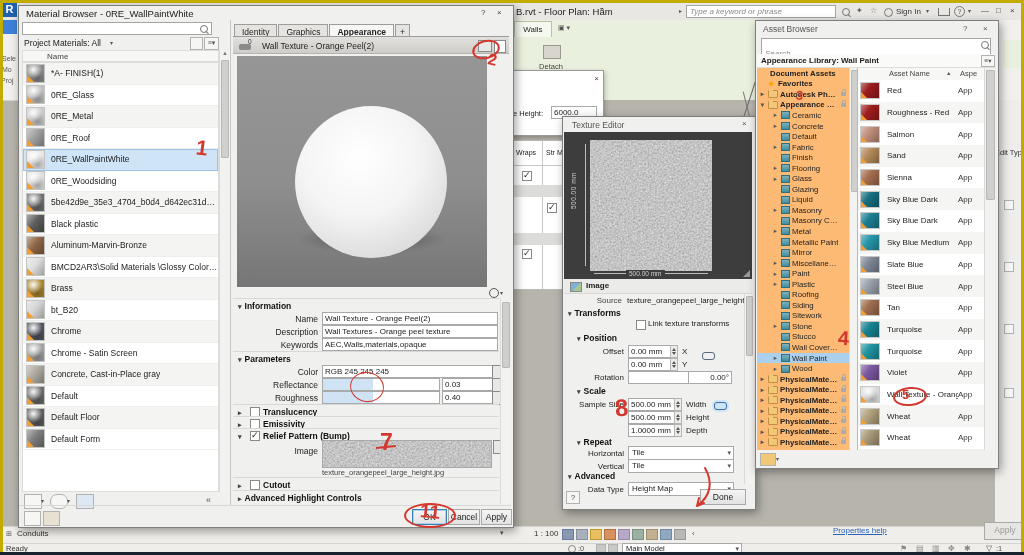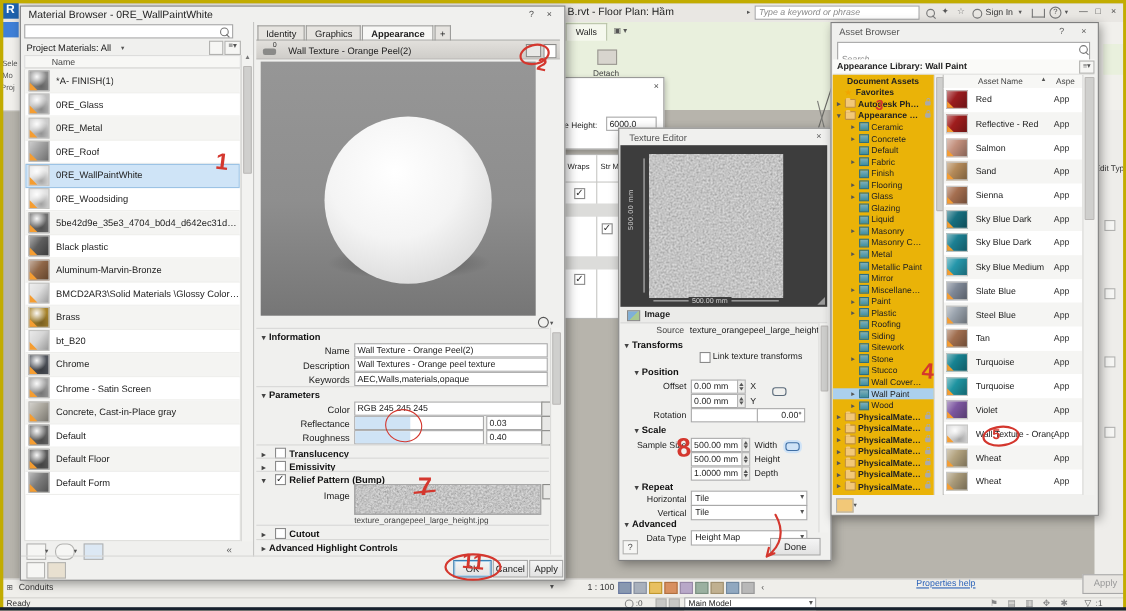--- a/index.html
+++ b/index.html
@@ -467,21 +467,21 @@
   <div class="dlg" style="left:755px;top:20px;width:242px;height:447px;"></div>
   <span class="ttl" style="left:763px;top:24px;font-size:8.5px;color:#555;">Asset Browser</span>
   <span class="glyph" style="left:963px;top:24px;color:#555;">?</span>
   <span class="glyph" style="left:983px;top:24px;color:#555;">×</span>
   <input class="inp" style="left: 761px; top: 38px; width: 230px; height: 31px; font-size: 8px;" placeholder="Search">
   <span class="mag" style="left:981px;top:41px;"></span>
   <div class="abs" style="left:757px;top:54px;width:238px;height:13px;background:#fafaf8;border-bottom:1px solid #ddddda;">
     <span class="lbl" style="left:4px;top:1.5px;font-size:8px;font-weight:bold;">Appearance Library: Wall Paint</span>
     <div class="iconbox" style="left:224px;top:1px;width:12px;height:10px;font-size:6.5px;text-align:center;line-height:9px;color:#555;">≡▾</div>
   </div>
-  <div class="abs" style="left:757px;top:68px;width:92px;height:382px;overflow:hidden;background:#eab308;" id="tree-list">
+  <div class="abs" style="left:757px;top:68px;width:92px;height:382px;overflow:hidden;background:#fdba74;" id="tree-list">
       <div class="tree-row ind0 bold">
     <span class="tw"></span>
     <span class="ticon none"></span>
     <span class="tlabel">Document Assets</span>
     <span class="tlock" style="visibility: hidden;"></span>
   </div>
       <div class="tree-row ind0 bold">
     <span class="tw"></span>
     <span class="ticon star"></span>
     <span class="tlabel">Favorites</span>
@@ -702,21 +702,21 @@
     <span class="lbl" style="left:102px;top:1px;font-size:7.5px;color:#444;">Aspe</span>
   </div>
   <div class="abs" style="left:858px;top:80px;width:126px;height:369px;overflow:hidden;background:#fff;" id="asset-list">
       <div class="asset-row">
     <span class="ath th-cube" style="background: rgb(155, 28, 31);"></span>
     <span class="aname">Red</span>
     <span class="aaspect">App</span>
   </div>
       <div class="asset-row">
     <span class="ath th-cube" style="background: rgb(160, 29, 29);"></span>
-    <span class="aname">Reflective - Red</span>
+    <span class="aname">Roughness - Red</span>
     <span class="aaspect">App</span>
   </div>
       <div class="asset-row">
     <span class="ath th-cube" style="background: rgb(194, 143, 124);"></span>
     <span class="aname">Salmon</span>
     <span class="aaspect">App</span>
   </div>
       <div class="asset-row">
     <span class="ath th-cube" style="background: rgb(180, 138, 89);"></span>
     <span class="aname">Sand</span>

